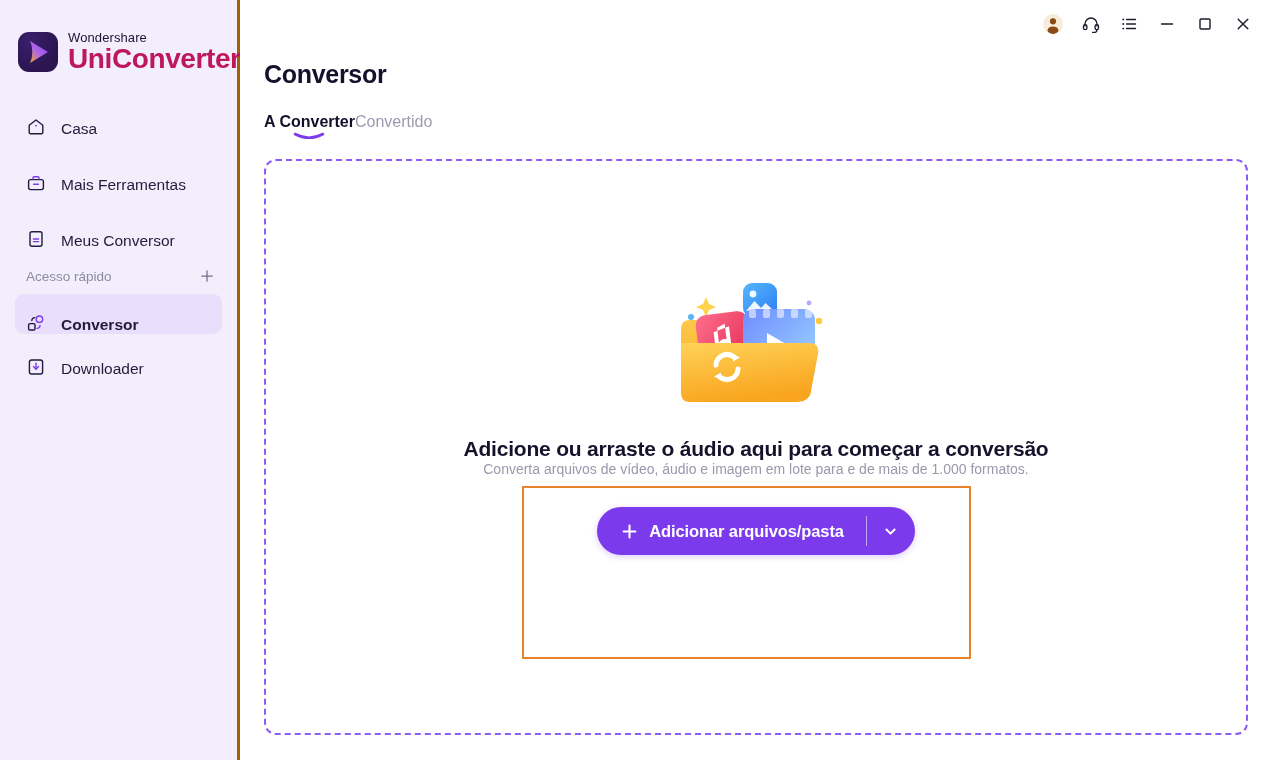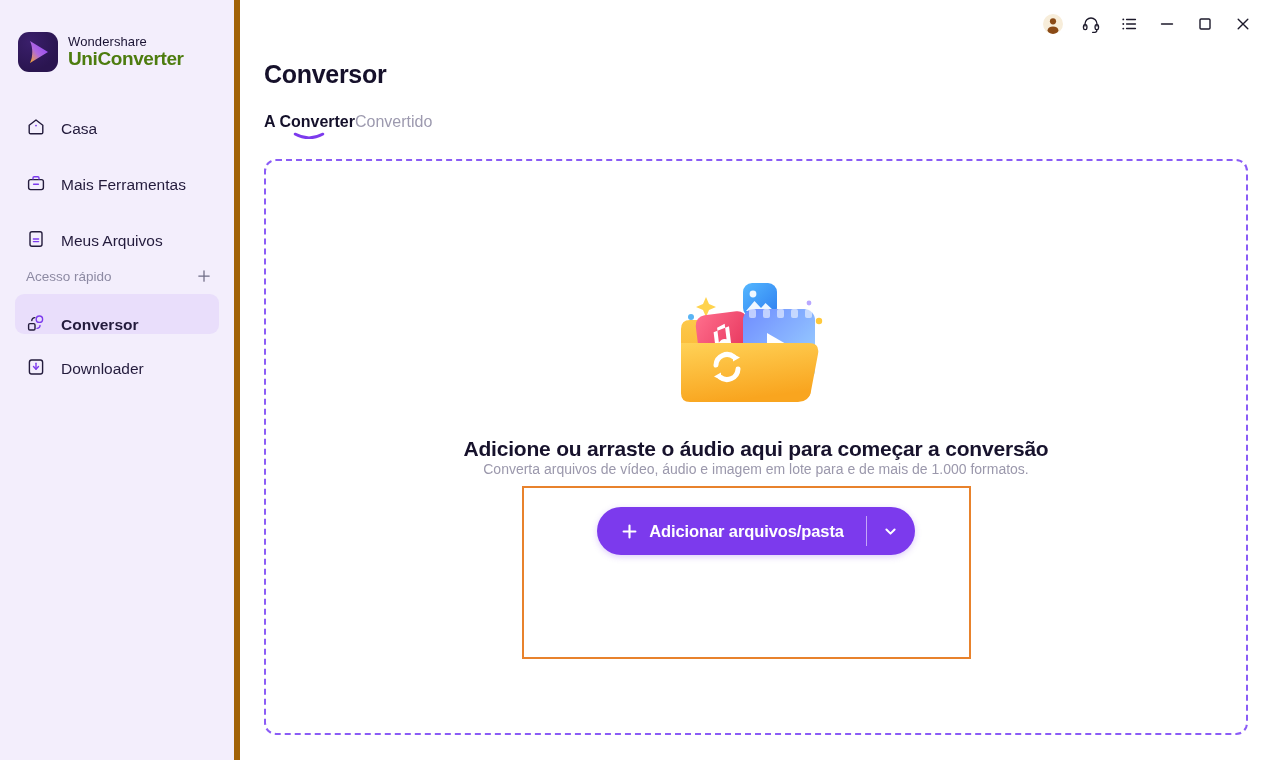--- a/index.html
+++ b/index.html
@@ -21,21 +21,21 @@
     overflow: hidden;
   }
 
   
   .sidebar {
     width: 240px;
     height: 760px;
     background: #f3eefc;
     flex: 0 0 240px;
     position: relative;
-    border-right: 6px solid #a16207;
+    border-right: 3px solid #a16207;
   }
 
   .brand {
     display: flex;
     align-items: center;
     gap: 10px;
     padding: 26px 0 0 18px;
     height: 78px;
   }
   .brand-logo {
@@ -49,23 +49,23 @@
   .brand-logo svg { position: absolute; left: 0; top: 0; }
   .brand-text { line-height: 1.02; }
   .brand-top {
     font-size: 13px;
     color: #1a1333;
     letter-spacing: .1px;
     font-weight: 400;
     display: block;
   }
   .brand-bottom {
-    font-size: 19px;
+    font-size: 28px;
     font-weight: bold;
-    color: #4d7c0f;
+    color: #be185d;
     letter-spacing: -.4px;
     display: block;
     margin-top: 1px;
   }
 
   .nav { margin-top: 20px; }
 
   .nav-item {
     display: flex;
     align-items: flex-end;
@@ -308,21 +308,21 @@
       <div class="nav-spacer-2"></div>
 
       <div class="nav-item">
         <span class="ico">
           <svg width="20" height="20" viewBox="0 0 20 20" fill="none" stroke="#231b3c" stroke-width="1.4">
             <rect x="4" y="2.8" width="12" height="14.4" rx="2" stroke-linejoin="round"></rect>
             <path d="M7.4 10 h5.2" stroke="#7c3aed" stroke-linecap="round"></path>
             <path d="M7.4 12.6 h5.2" stroke="#7c3aed" stroke-linecap="round"></path>
           </svg>
         </span>
-        <span class="nav-label">Meus Arquivos</span>
+        <span class="nav-label">Meus Conversor</span>
       </div>
 
       <div class="section-head">
         <span class="title">Acesso rápido</span>
         <span class="plus-btn">
           <svg width="16" height="16" viewBox="0 0 16 16" stroke="#6f6c85" stroke-width="1.25" stroke-linecap="round">
             <path d="M8 2.8 V13.2 M2.8 8 H13.2"></path>
           </svg>
         </span>
       </div>

